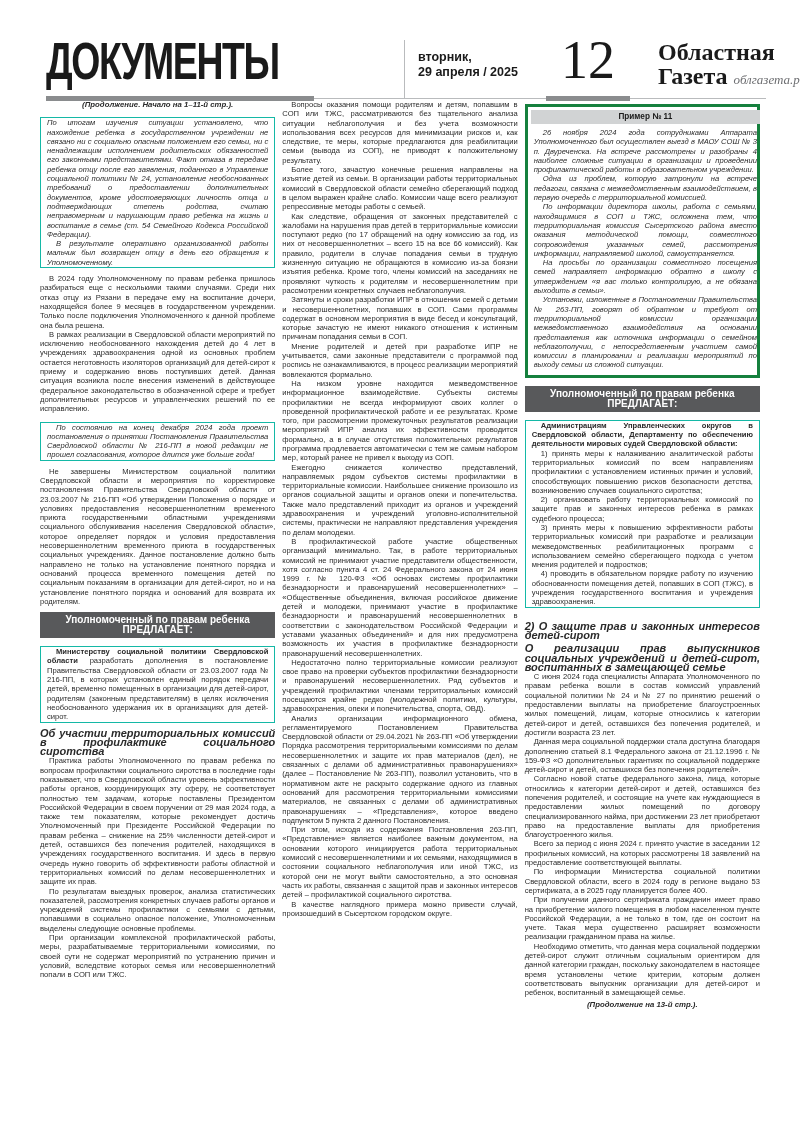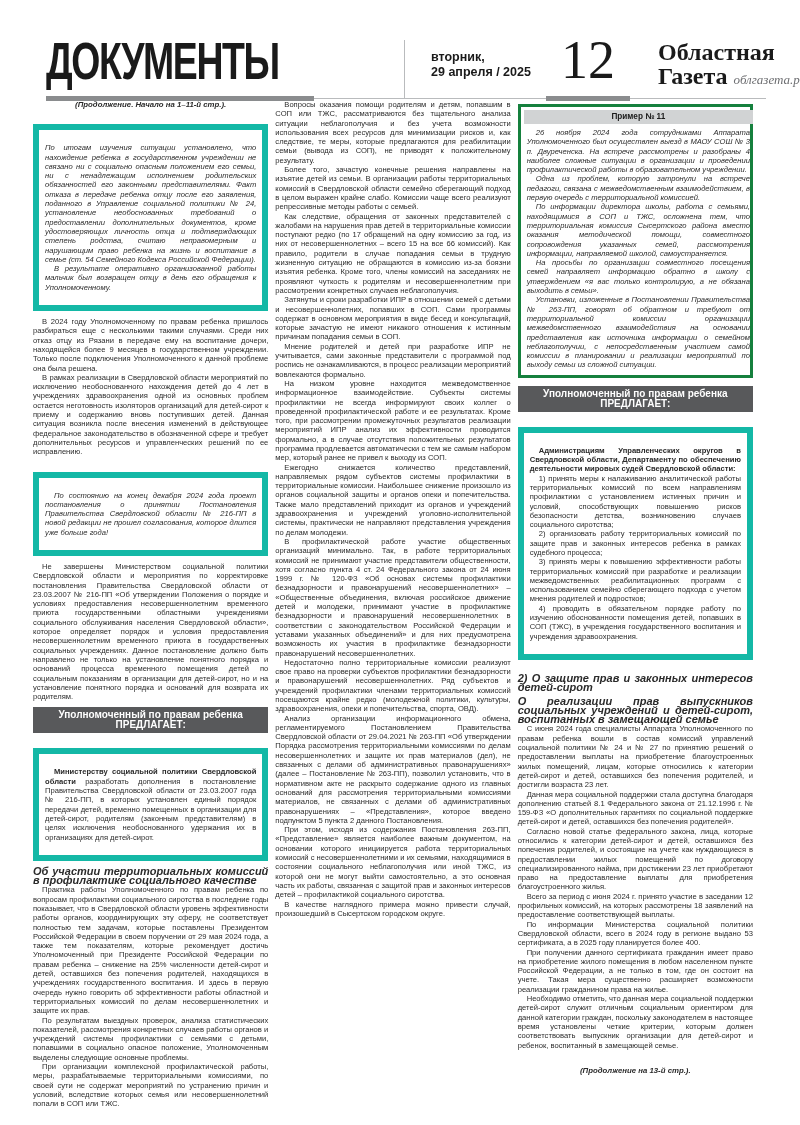--- a/index.html
+++ b/index.html
@@ -19,47 +19,47 @@
     position:absolute;left:0;top:-6px;width:360px;
     font-weight:bold;font-size:52px;line-height:58px;color:#1a1a1a;
     transform:scaleX(.72);transform-origin:left center;letter-spacing:-2px;
     white-space:nowrap;
   }
   .bar{position:absolute;background:#8a8c8e;height:5px;bottom:-5px;}
   .bar-left{left:0;width:268px;}
   .bar-num{left:500px;width:84px;}
   .vline{position:absolute;left:358px;top:2px;bottom:-3px;width:1px;background:#b9bbbd;}
   .mh-date{
-    position:absolute;left:372px;top:12px;font-weight:bold;font-size:12.5px;line-height:15px;color:#1a1a1a;margin-left:13px;
+    position:absolute;left:372px;top:12px;font-weight:bold;font-size:12.5px;line-height:15px;color:#1a1a1a;
   }
   .mh-num{
     position:absolute;left:500px;top:-8px;width:84px;text-align:center;
     font-family:"Liberation Serif","DejaVu Serif",serif;font-size:54px;line-height:60px;color:#1a1a1a;
   }
   .mh-brand{
     position:absolute;left:612px;top:2px;
     font-family:"Liberation Serif","DejaVu Serif",serif;font-weight:bold;
     font-size:24px;line-height:24px;color:#1a1a1a;white-space:nowrap;
   }
   .site{font-family:"Liberation Serif",serif;font-weight:normal;font-style:italic;font-size:13px;color:#6d6e71;}
 
   
   .columns{
-    position:absolute;left:33px;top:100px;width:720px;height:1010px;
+    position:absolute;left:40px;top:100px;width:720px;height:1010px;
     display:grid;grid-template-columns:repeat(3,1fr);column-gap:7px;
   }
   .col{font-size:7.6px;line-height:9.3px;text-align:justify;}
   .p{margin:0;text-indent:9px;}
   .np{text-indent:0;}
   .italic{font-style:italic;}
   .cont-note{font-weight:bold;font-style:italic;text-align:center;margin:0 0 4px 0;font-size:7.8px;}
-  .end-note{font-weight:bold;font-style:italic;text-align:center;margin-top:16px;font-size:7.8px;}
+  .end-note{font-weight:bold;font-style:italic;text-align:center;margin-top:2px;font-size:7.8px;}
 
   .note-box{
-    border:6px solid #14b8a6;padding:13px 6px;margin:15px 0 6px 0;background:#fff;
+    border:1px solid #14b8a6;padding:0 6px;margin:8px 0 6px 0;background:#fff;
   }
   .band{
     color:#ffffff;text-align:center;font-size:10px;line-height:10px;
     padding:3px 2px;margin:6px 0 3px 0;
   }
   .band-remark{background:#77787b;font-weight:bold;font-style:italic;}
   .band-proposes{background:#58595b;font-weight:bold;}
   .subhead{
     font-weight:bold;font-style:italic;font-size:11px;line-height:9.3px;
     margin:4px 0 0 0;text-align:justify;
@@ -105,21 +105,21 @@
       <p class="p">В 2024 году Уполномоченному по правам ребенка пришлось разбираться еще с несколькими такими случаями. Среди них отказ отцу из Рязани в передаче ему на воспитание дочери, находящейся более 9 месяцев в государственном учреждении. Только после подключения Уполномоченного к данной проблеме она была решена.</p>
       <p class="p">В рамках реализации в Свердловской области мероприятий по исключению необоснованного нахождения детей до 4 лет в учреждениях здравоохранения одной из основных проблем остается неготовность изоляторов организаций для детей-сирот к приему и содержанию вновь поступивших детей. Данная ситуация возникла после внесения изменений в действующее федеральное законодательство в обозначенной сфере и требует дополнительных ресурсов и управленческих решений по ее исправлению.</p>
       <div class="note-box italic">
         <p class="p">По состоянию на конец декабря 2024 года проект постановления о принятии Постановления Правительства Свердловской области № 216-ПП в новой редакции не прошел согласования, которое длится уже больше года!</p>
       </div>
       <p class="p">Не завершены Министерством социальной политики Свердловской области и мероприятия по корректировке постановления Правительства Свердловской области от 23.03.2007 № 216-ПП «Об утверждении Положения о порядке и условиях предоставления несовершеннолетним временного приюта государственными областными учреждениями социального обслуживания населения Свердловской области», которое определяет порядок и условия предоставления несовершеннолетним временного приюта в государственных социальных учреждениях. Данное постановление должно быть направлено не только на установление понятного порядка и оснований процесса временного помещения детей по социальным показаниям в организации для детей-сирот, но и на установление понятного порядка и оснований для возврата их родителям.</p>
       <div class="band band-proposes">Уполномоченный по правам ребенка ПРЕДЛАГАЕТ:</div>
       <div class="note-box">
         <p class="p"><strong>Министерству социальной политики Свердловской области</strong><span> разработать дополнения в постановление Правительства Свердловской области от 23.03.2007 года № 216-ПП, в которых установлен единый порядок передачи детей, временно помещенных в организации для детей-сирот, родителям (законным представителям) в целях исключения необоснованного удержания их в организациях для детей-сирот.</span></p>
       </div>
-      <h3 class="subhead">Об участии территориальных комиссий в профилактике социального качестве</h3>
+      <h3 class="subhead">Об участии территориальных комиссий в профилактике социального сиротства</h3>
       <p class="p">Практика работы Уполномоченного по правам ребенка по вопросам профилактики социального сиротства в последние годы показывает, что в Свердловской области уровень эффективности работы органов, координирующих эту сферу, не соответствует полностью тем задачам, которые поставлены Президентом Российской Федерации в своем поручении от 29 мая 2024 года, а также тем показателям, которые рекомендует достичь Уполномоченный при Президенте Российской Федерации по правам ребенка – снижение на 25% численности детей-сирот и детей, оставшихся без попечения родителей, находящихся в учреждениях государственного воспитания. И здесь в первую очередь нужно говорить об эффективности работы областной и территориальных комиссий по делам несовершеннолетних и защите их прав.</p>
       <p class="p">По результатам выездных проверок, анализа статистических показателей, рассмотрения конкретных случаев работы органов и учреждений системы профилактики с семьями с детьми, попавшими в социально опасное положение, Уполномоченным выделены следующие основные проблемы.</p>
       <p class="p">При организации комплексной профилактической работы, меры, разрабатываемые территориальными комиссиями, по своей сути не содержат мероприятий по устранению причин и условий, вследствие которых семья или несовершеннолетний попали в СОП или ТЖС.</p>
     </section>
 
     <section class="col">
       <p class="p">Вопросы оказания помощи родителям и детям, попавшим в СОП или ТЖС, рассматриваются без тщательного анализа ситуации неблагополучия и без учета возможности использования всех ресурсов для минимизации рисков и, как следствие, те меры, которые предлагаются для реабилитации семьи (вывода из СОП), не приводят к положительному результату.</p>
       <p class="p">Более того, зачастую конечные решения направлены на изъятие детей из семьи. В организации работы территориальных комиссий в Свердловской области семейно сберегающий подход в целом выражен крайне слабо. Комиссии чаще всего реализуют репрессивные методы работы с семьей.</p>
       <p class="p">Как следствие, обращения от законных представителей с жалобами на нарушения прав детей в территориальные комиссии поступают редко (по 17 обращений на одну комиссию за год, из них от несовершеннолетних – всего 15 на все 66 комиссий). Как правило, родители в случае попадания семьи в трудную жизненную ситуацию не обращаются в комиссию из-за боязни изъятия ребенка. Кроме того, члены комиссий на заседаниях не проявляют чуткость к родителям и несовершеннолетним при рассмотрении конкретных случаев неблагополучия.</p>
       <p class="p">Затянуты и сроки разработки ИПР в отношении семей с детьми и несовершеннолетних, попавших в СОП. Сами программы содержат в основном мероприятия в виде бесед и консультаций, которые зачастую не имеют никакого отношения к истинным причинам попадания семьи в СОП.</p>

